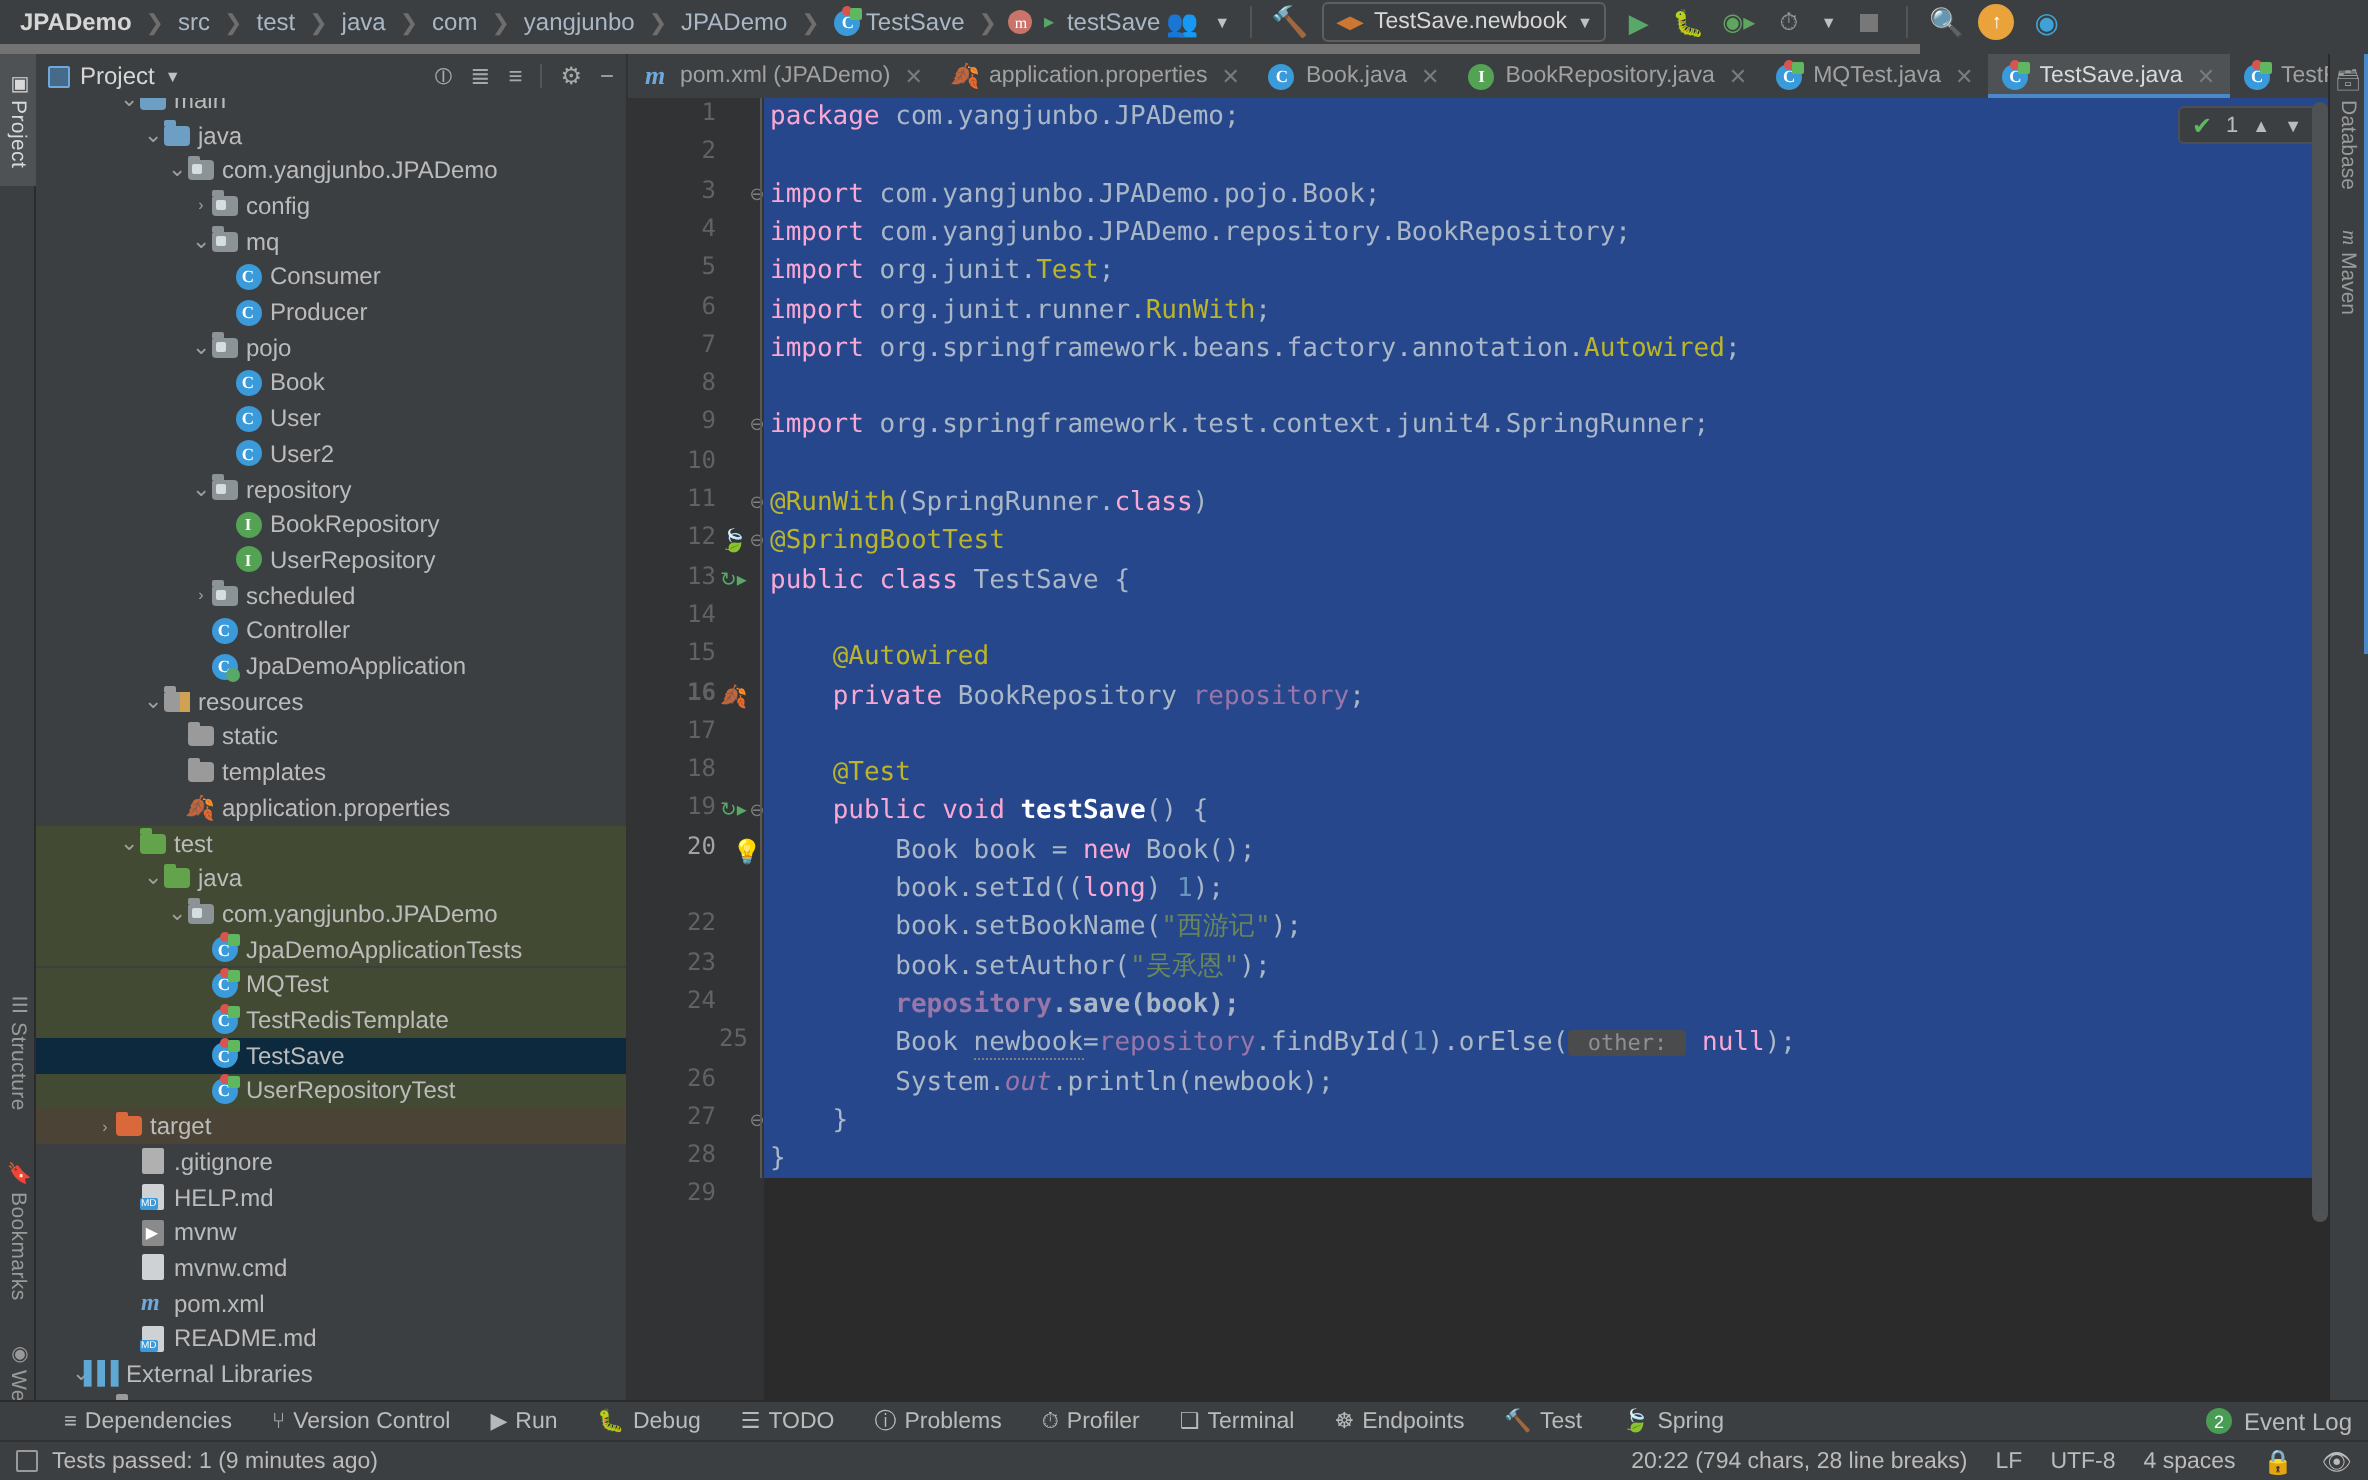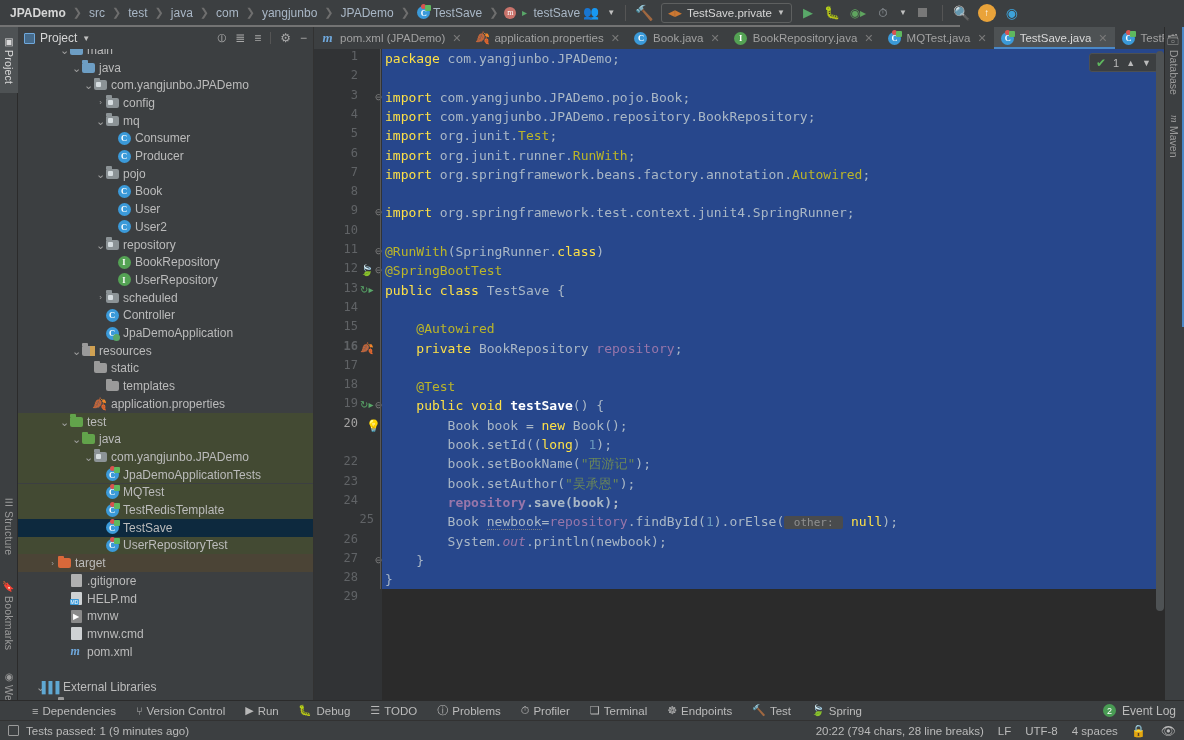--- a/index.html
+++ b/index.html
@@ -10,21 +10,21 @@
     font-size: 12px;
     color: #bbbbbb;
     overflow: hidden;
   }
   #app { position: relative; width: 1184px; height: 740px; }
 
   
   .topbar {
     position: absolute; left: 0; top: 0; width: 960px; height: 27px;
     background: #3c3f41; display: flex; align-items: center;
-    border-bottom: 2px solid #737373;
+    border-bottom: 5px solid #737373;
   }
   .crumbs { display: flex; align-items: center; padding-left: 8px; gap: 0; }
   .crumb { color: #a9b7c6; font-size: 12px; padding: 0 2px; white-space: nowrap; }
   .crumb.proj { font-weight: bold; color: #d6d6d6; }
   .crumb-sep { color: #6e6e6e; padding: 0 5px; font-size: 11px; }
   .topright { margin-left: auto; display: flex; align-items: center; gap: 7px; padding-right: 6px; }
   .tb-ico { width: 18px; height: 18px; display: inline-flex; align-items: center; justify-content: center; color: #b0b0b0; font-size: 13px; cursor: pointer; }
   .vdiv { width: 1px; height: 16px; background: #555; margin: 0 3px; }
   .runcfg {
     display: flex; align-items: center; gap: 5px;
@@ -162,21 +162,21 @@
     position: absolute; left: 60px; width: 9px; height: 9px;
     color: #808080; font-size: 9px; line-height: 9px; text-align: center;
   }
   .codepane { position: absolute; left: 68px; top: 0; right: 0; height: 100%; }
   .codeline {
     position: absolute; left: 0; height: 19.3px; line-height: 19.3px;
     font-family: "DejaVu Sans Mono", monospace; font-size: 13px;
     white-space: pre; color: #a9b7c6; padding-left: 3px;
   }
   .selbg { position: absolute; background: #27478c; }
-  .kw { color: #fde047; text-align: center; }
+  .kw { color: #f9a8d4; text-align: center; }
   .str { color: #6a8759; }
   .num { color: #6897bb; }
   .ann { color: #bbb529; }
   .fld { color: #9876aa; }
   .param-hint { background:#494b4d; color:#909090; font-size:11px; border-radius:2px; padding:0 3px; font-style:normal;}
   .wavy { border-bottom: 1px dotted #808080; }
   .inspect-widget {
     position: absolute; right: 6px; top: 4px; display: flex; align-items: center;
     gap: 7px; background: #3c3f41; border: 1px solid #4d5052; border-radius: 3px;
     padding: 1px 6px; height: 19px; font-size: 11px; color: #bbb;
@@ -246,21 +246,21 @@
       <span class="crumb">testSave</span>
     </div>
 
     <div class="topright">
       <span class="tb-ico">👥</span>
       <span class="caret">▼</span>
       <span class="vdiv"></span>
       <span class="tb-ico" style="color:#6a9a55;font-size:15px;">🔨</span>
       <span class="runcfg">
         <span class="ico">◀▶</span>
-        <span>TestSave.private</span>
+        <span>TestSave.newbook</span>
         <span class="caret">▼</span>
       </span>
       <span class="tb-ico play">▶</span>
       <span class="tb-ico" style="color:#5fa55f;">🐛</span>
       <span class="tb-ico" style="color:#5fa55f;font-size:12px;">◉▸</span>
       <span class="tb-ico" style="color:#9aa0a6;font-size:12px;">⏱</span>
       <span class="caret">▼</span>
       <span class="tb-ico">
           <span class="stopbtn"></span>
         </span>
@@ -462,21 +462,21 @@
           <span class="lbl">resources</span>
         </div>
         <div class="row" style="position: absolute; left: 0px; right: 0px; top: 310.6px;">
           <span style="width: 66px; flex: 0 0 auto;"></span>
           <span class="arrow none"></span>
           <span class="ic">
             <span class="fold plain"></span>
           </span>
           <span class="lbl">static</span>
         </div>
-        <div class="row" style="position: absolute; left: 12px; right: 0px; top: 328.3px;">
+        <div class="row" style="position: absolute; left: 0px; right: 0px; top: 328.3px;">
           <span style="width: 66px; flex: 0 0 auto;"></span>
           <span class="arrow none"></span>
           <span class="ic">
             <span class="fold plain"></span>
           </span>
           <span class="lbl">templates</span>
         </div>
         <div class="row" style="position: absolute; left: 0px; right: 0px; top: 346px;">
           <span style="width: 66px; flex: 0 0 auto;"></span>
           <span class="arrow none"></span>
@@ -589,20 +589,28 @@
           </span>
           <span class="lbl">mvnw.cmd</span>
         </div>
         <div class="row" style="position: absolute; left: 0px; right: 0px; top: 593.8px;">
           <span style="width: 42px; flex: 0 0 auto;"></span>
           <span class="arrow none"></span>
           <span class="ic">
             <span class="fileic m">m</span>
           </span>
           <span class="lbl">pom.xml</span>
+        </div>
+        <div class="row" style="position: absolute; left: 0px; right: 0px; top: 611.5px;">
+          <span style="width: 42px; flex: 0 0 auto;"></span>
+          <span class="arrow none"></span>
+          <span class="ic">
+            <span class="fileic md"></span>
+          </span>
+          <span class="lbl">README.md</span>
         </div>
         <div class="row" style="position: absolute; left: 0px; right: 0px; top: 629.2px;">
           <span style="width: 18px; flex: 0 0 auto;"></span>
           <span class="arrow" style="font-size: 11px; line-height: 6px;">⌄</span>
           <span class="ic">
             <span class="extlib">▌▌▌</span>
           </span>
           <span class="lbl">External Libraries</span>
         </div>
         <div class="row" style="position: absolute; left: 0px; right: 0px; top: 646.9px;">

